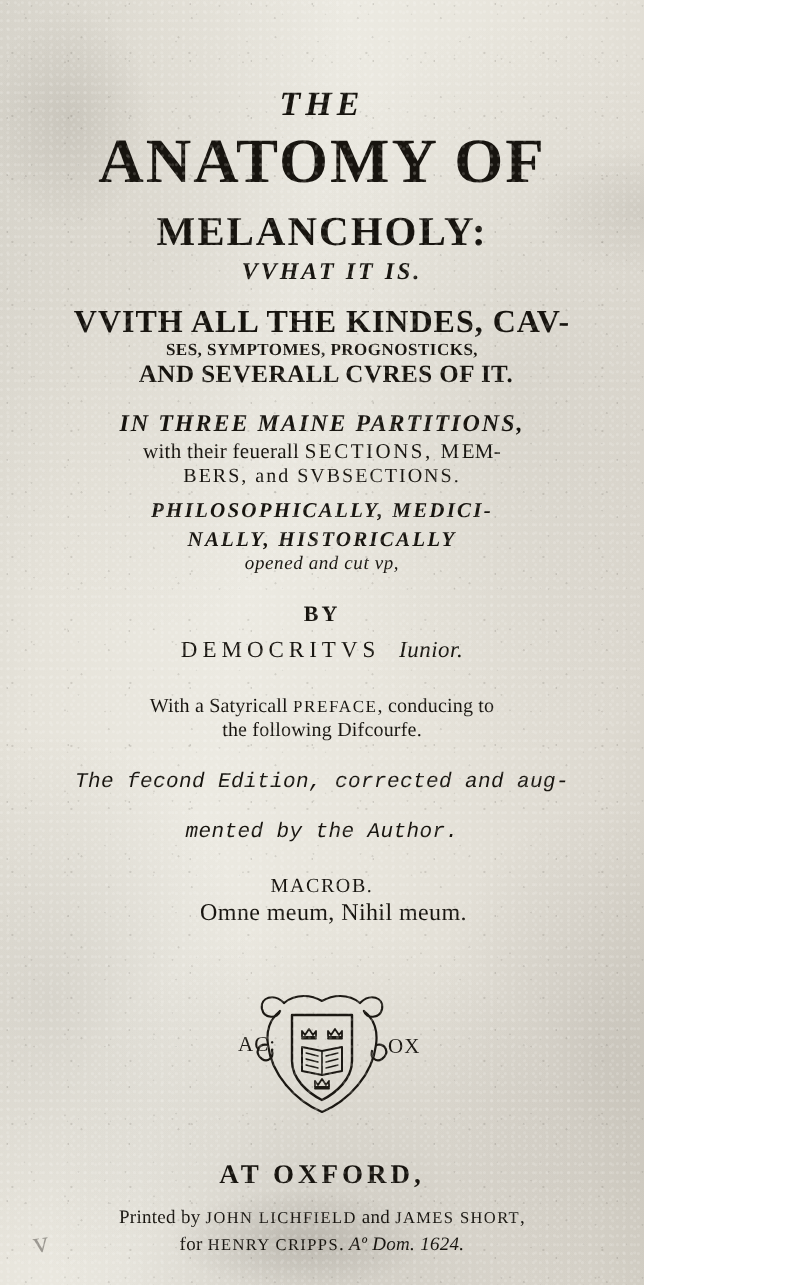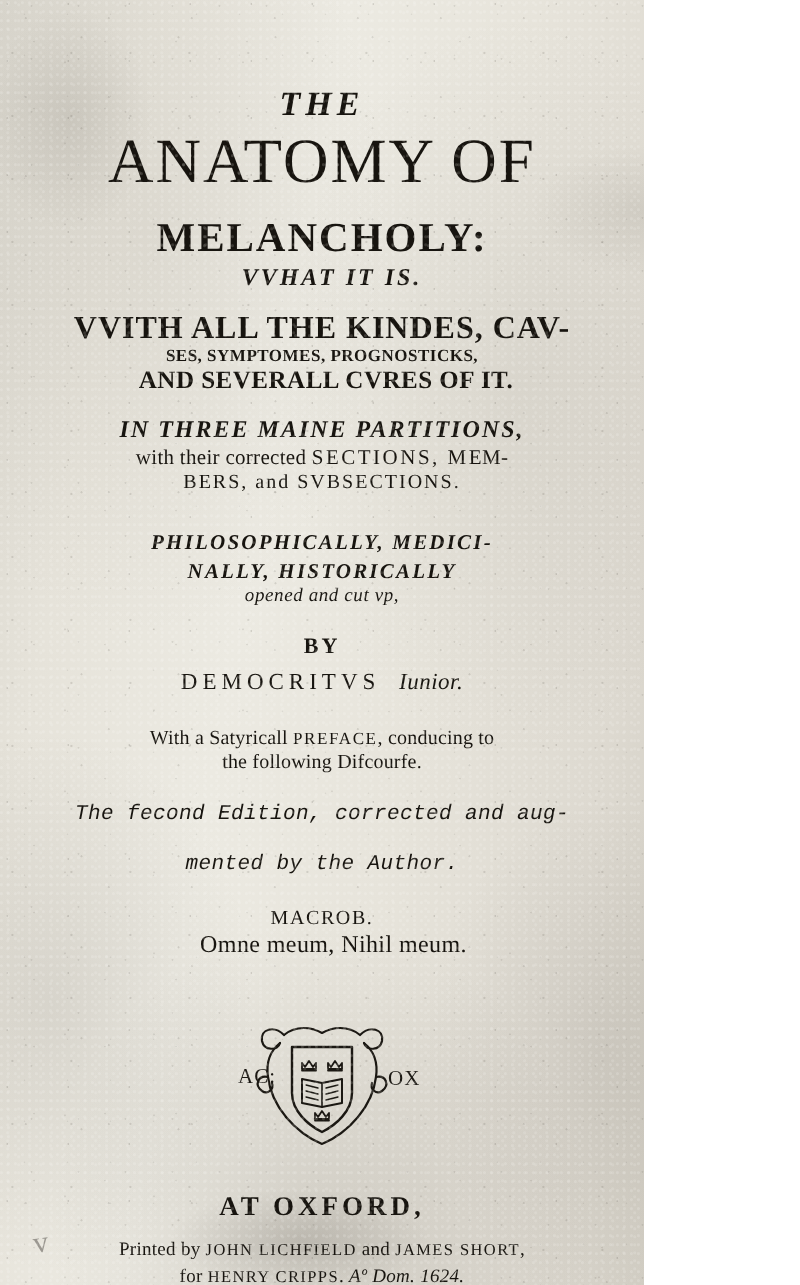--- a/index.html
+++ b/index.html
@@ -79,23 +79,23 @@
     font-style: italic;
     font-size: 34px;
     letter-spacing: 5px;
     font-weight: 600;
     margin-bottom: 4px;
   }
   .l-anatomy {
     font-family: "Liberation Serif", serif;
     font-size: 63px;
     letter-spacing: 2px;
-    font-weight: 400;
+    font-weight: 700;
     line-height: 1.06;
-    margin-bottom: 18px;
+    margin-bottom: 12px;
   }
   .l-melancholy {
     font-family: "Liberation Serif", serif;
     font-size: 41px;
     letter-spacing: 2px;
     font-weight: 600;
     margin-bottom: 4px;
   }
   .l-whatitis {
     font-family: "Liberation Serif", serif;
@@ -140,21 +140,21 @@
     font-family: "Liberation Serif", serif;
     font-size: 21px;
     letter-spacing: 0.3px;
     line-height: 1.3;
   }
   .l-sections .sc { letter-spacing: 2.5px; }
   .l-members {
     font-family: "Liberation Serif", serif;
     font-size: 20px;
     letter-spacing: 2px;
-    margin-bottom: 34px;
+    margin-bottom: 8px;
   }
   .l-philo {
     font-family: "Liberation Serif", serif;
     font-style: italic;
     font-size: 21px;
     letter-spacing: 2.2px;
     line-height: 1.34;
     font-weight: 600;
   }
   .l-opened {
@@ -274,21 +274,21 @@
     <p class="ln l-the">THE</p>
     <p class="ln l-anatomy">ANATOMY OF</p>
     <p class="ln l-melancholy">MELANCHOLY:</p>
     <p class="ln l-whatitis">VVHAT IT IS.</p>
 
     <p class="ln l-kindes">VVITH ALL THE KINDES, CAV-</p>
     <p class="ln l-ses">SES, SYMPTOMES, PROGNOSTICKS,</p>
     <p class="ln l-cures">AND SEVERALL CVRES OF IT.</p>
 
     <p class="ln l-partitions">IN THREE MAINE PARTITIONS,</p>
-    <p class="ln l-sections"><span>with their corrected </span><span class="sc">SECTIONS, M</span><span>EM-</span></p>
+    <p class="ln l-sections"><span>with their feuerall </span><span class="sc">SECTIONS, M</span><span>EM-</span></p>
     <p class="ln l-members">BERS, and SVBSECTIONS.</p>
 
     <p class="ln l-philo">PHILOSOPHICALLY, MEDICI-</p>
     <p class="ln l-philo">NALLY, HISTORICALLY</p>
     <p class="ln l-opened">opened and cut vp,</p>
 
     <p class="ln l-by">BY</p>
     <p class="ln l-democritus"><span>DEMOCRITVS </span><span class="ital">Iunior.</span></p>
 
     <p class="ln l-preface"><span>With a Satyricall </span><span class="sc">PREFACE</span><span>, conducing to</span></p>

